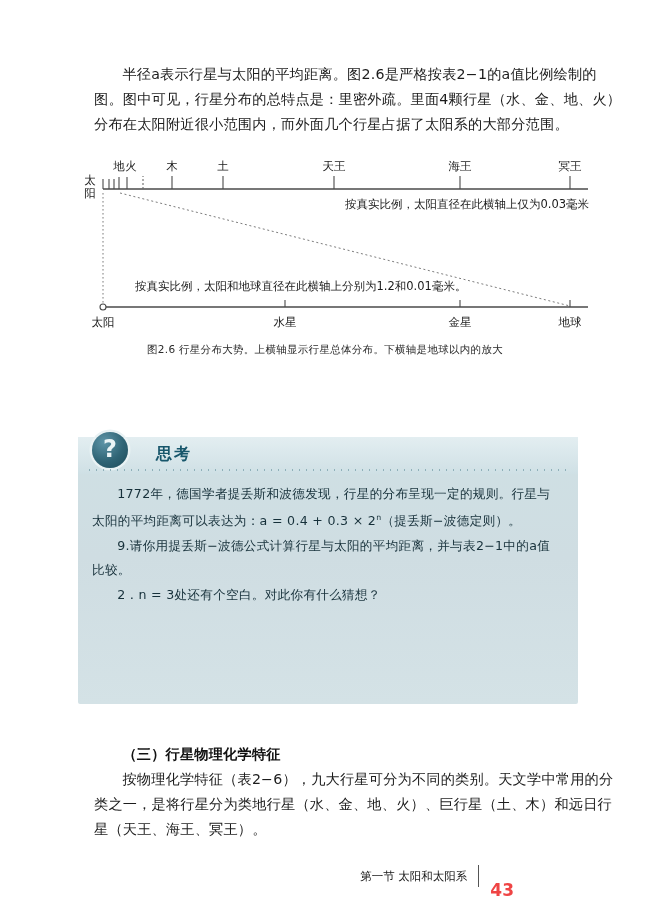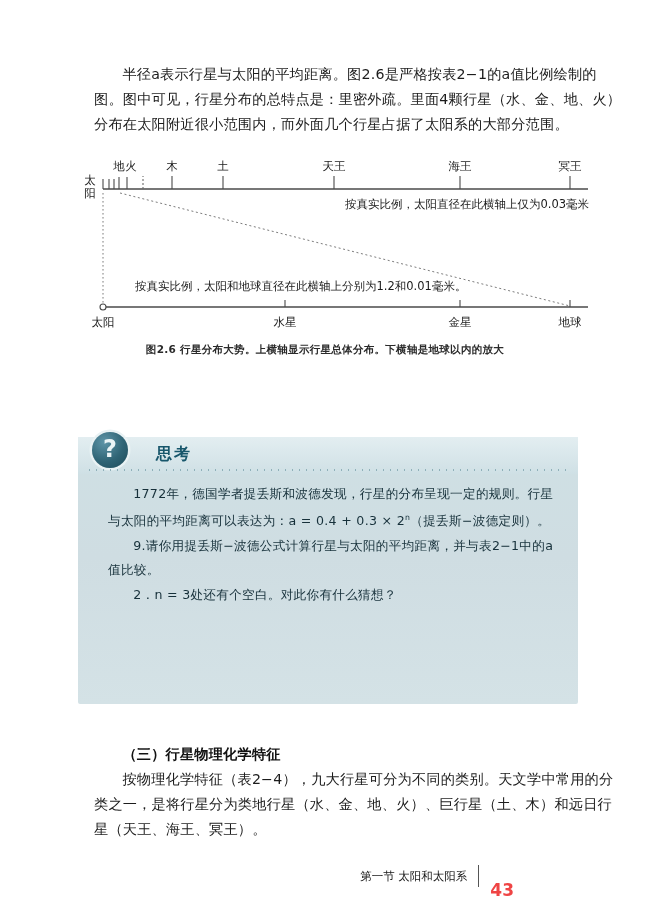--- a/index.html
+++ b/index.html
@@ -57,21 +57,21 @@
   .fig-svg { display: block; }
 
   .fig-caption {
     position: absolute;
     left: 0;
     top: 343px;
     width: 650px;
     text-align: center;
     font-size: 10.5px;
     color: #2a2a2a;
-    font-weight: bold;
+    font-weight: normal;
     letter-spacing: 0.3px;
   }
 
   
   .think-box {
     position: absolute;
     left: 78px;
     top: 437px;
     width: 500px;
     height: 267px;
@@ -118,21 +118,21 @@
     position: absolute;
     left: 62px;
     top: 7px;
     font-size: 16px;
     font-weight: bold;
     color: #17566b;
     letter-spacing: 2px;
     margin-left: 16px;
   }
   .think-body {
-    padding: 8px 22px 0 30px;
+    padding: 8px 22px 0 14px;
     font-size: 12.6px;
     line-height: 24.4px;
     color: #16303a;
     letter-spacing: 0.3px;
   }
   .think-body p { margin: 0; }
   .think-body .indent2 { text-indent: 2em; }
   sup { font-size: 0.62em; vertical-align: super; }
 
   
@@ -240,21 +240,21 @@
       <p class="indent2">9.请你用提丢斯−波德公式计算行星与太阳的平均距离，并与表2−1中的a值比较。</p>
       <p class="indent2">2．n = 3处还有个空白。对此你有什么猜想？</p>
     </div>
   </div>
 
   <div class="body-text" id="section-heading">
     <p class="sec-head">（三）行星物理化学特征</p>
   </div>
 
   <div class="body-text" id="para-physchem">
-    <p class="indent">按物理化学特征（表2−4），九大行星可分为不同的类别。天文学中常用的分类之一，是将行星分为类地行星（水、金、地、火）、巨行星（土、木）和远日行星（天王、海王、冥王）。</p>
+    <p class="indent">按物理化学特征（表2−6），九大行星可分为不同的类别。天文学中常用的分类之一，是将行星分为类地行星（水、金、地、火）、巨行星（土、木）和远日行星（天王、海王、冥王）。</p>
   </div>
 
   <div class="footer">
     <div class="footer-inner">
       <span>第一节  太阳和太阳系</span>
       <span class="footer-sep"></span>
       <span class="footer-page">43</span>
     </div>
   </div>
 

